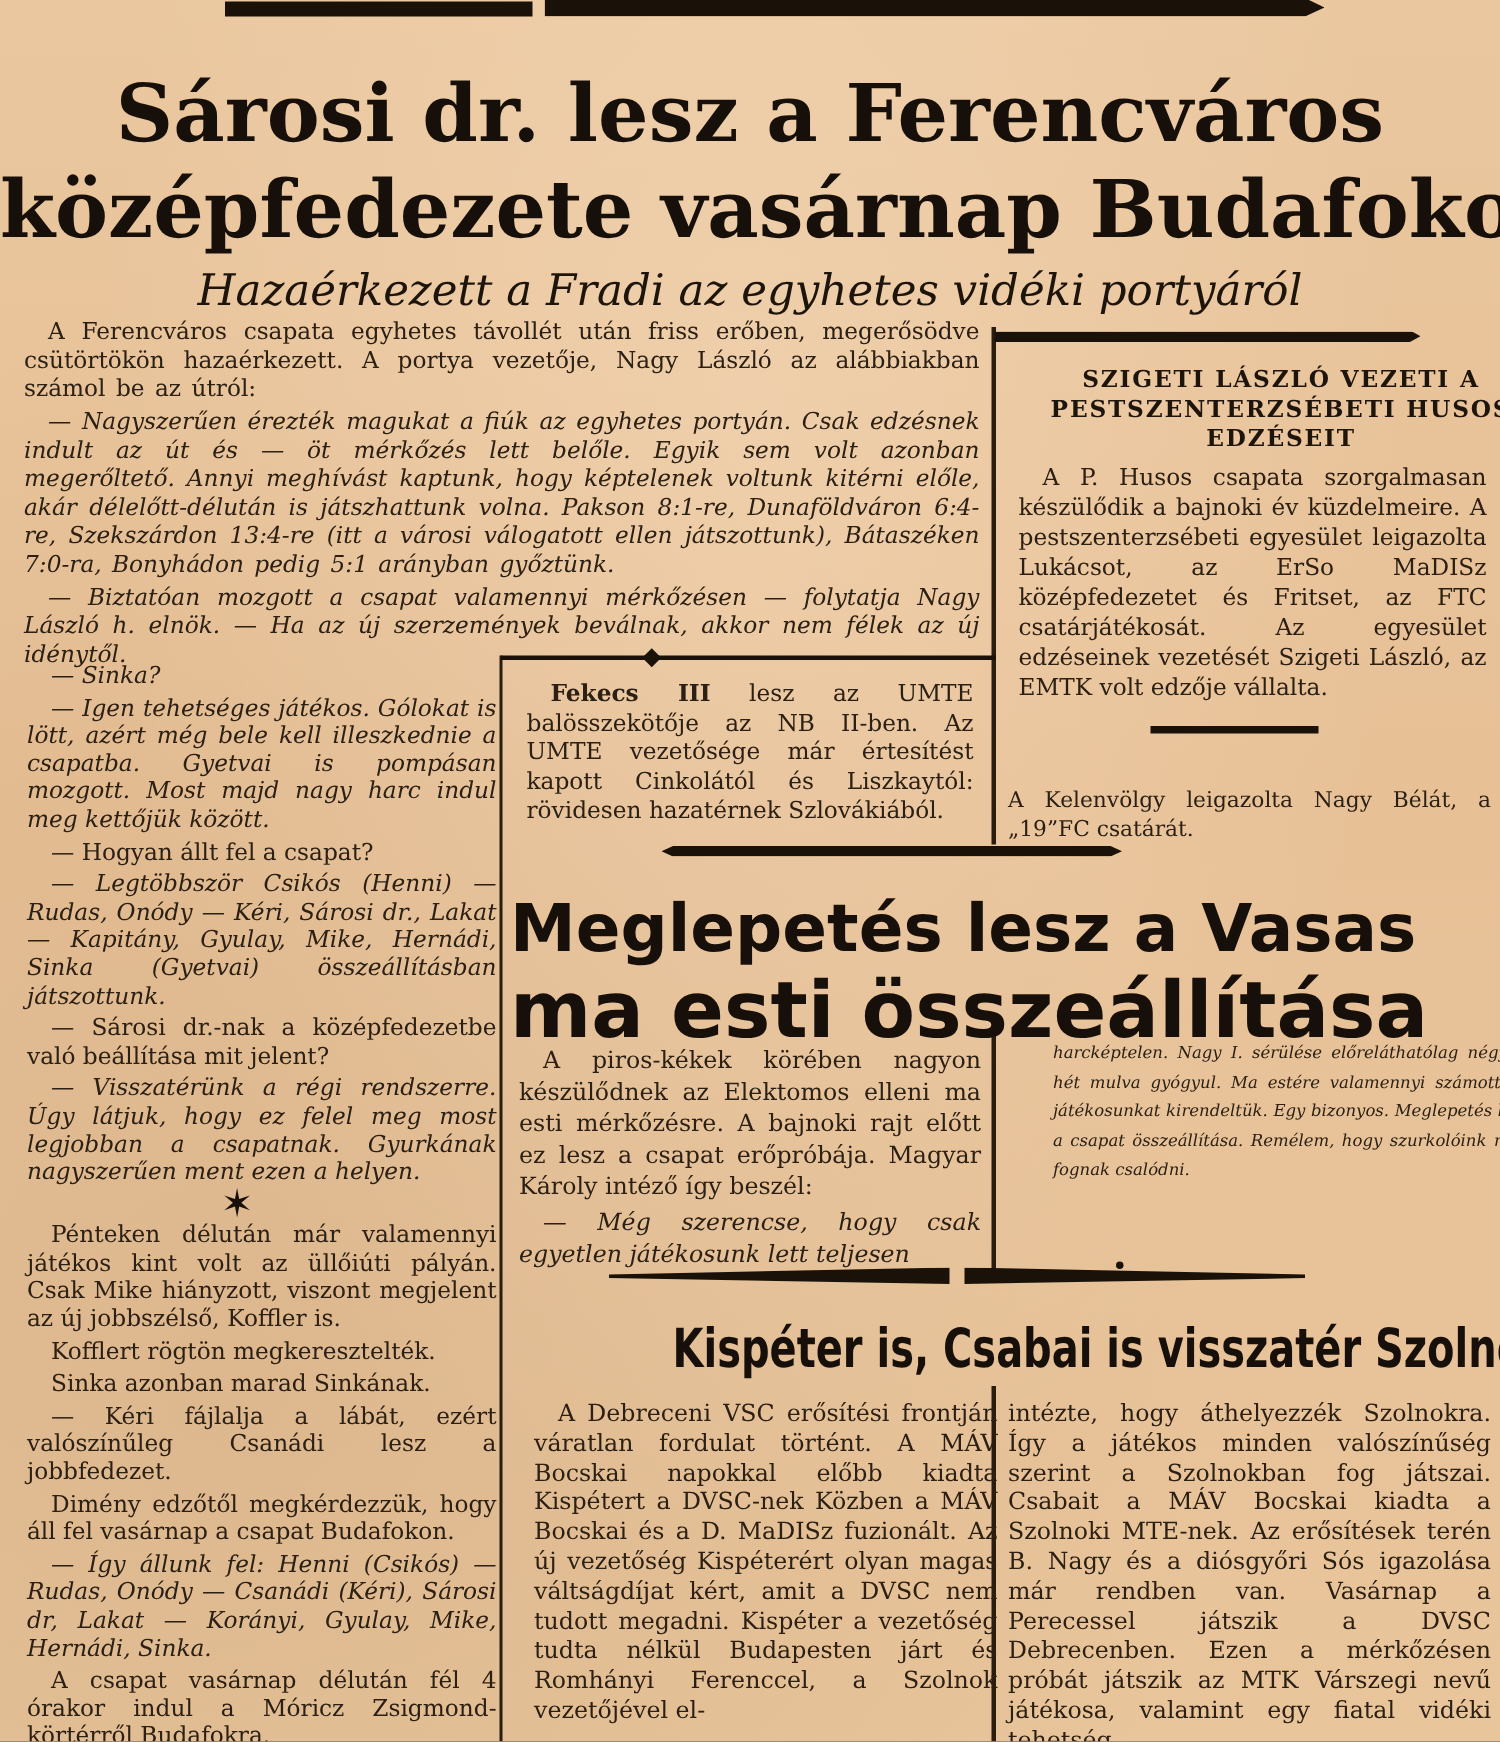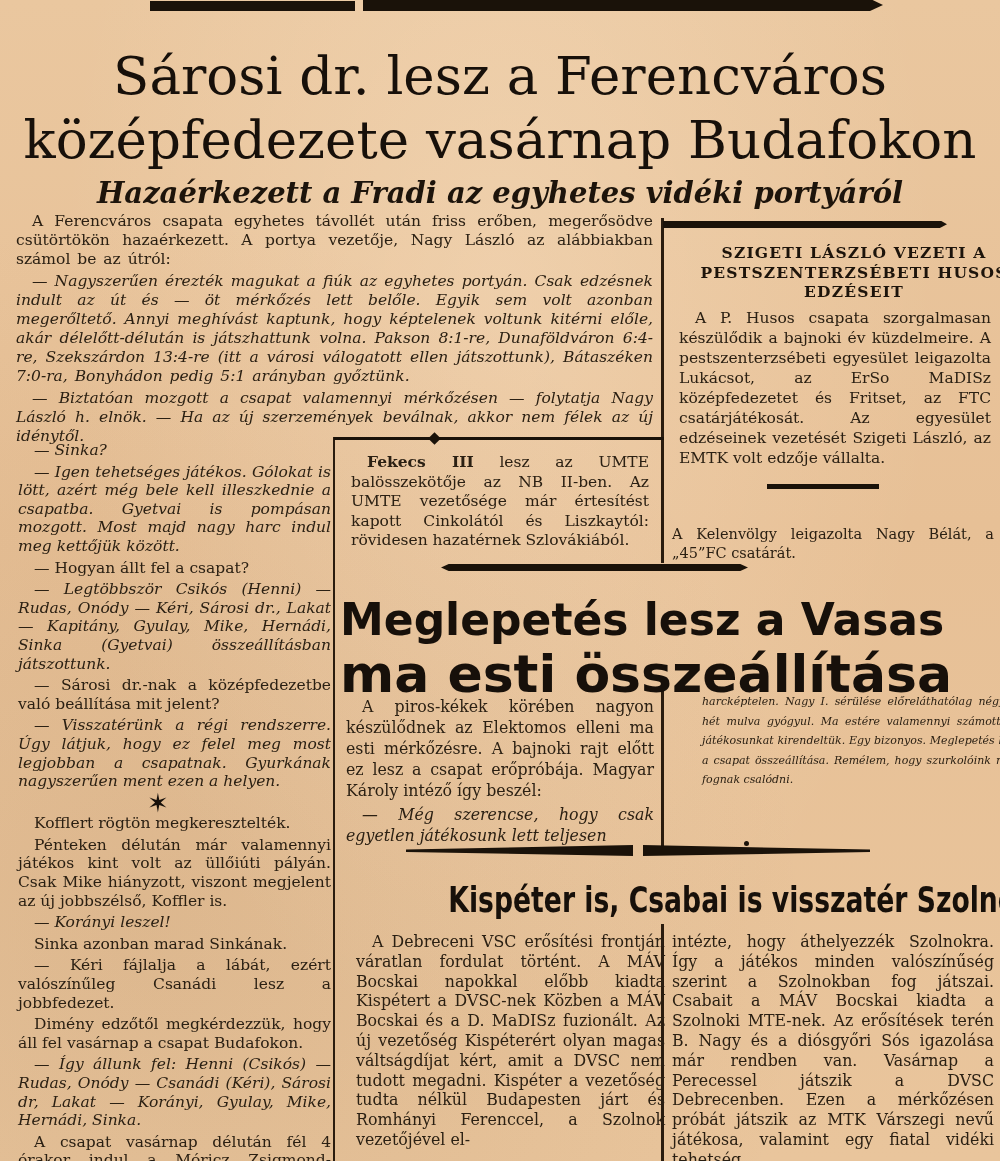--- a/index.html
+++ b/index.html
@@ -10,26 +10,26 @@
       radial-gradient(ellipse at 15% 80%, rgba(120,80,40,0.10), rgba(120,80,40,0) 55%),
       linear-gradient(180deg,#eac79f 0%,#e7c096 45%,#e9c59c 100%);
     font-family:"DejaVu Serif", serif;
     color:#2b2013;
   }
   .abs{position:absolute;}
   .bar{position:absolute;background:#1a1209;}
   .rule{position:absolute;width:3px;background:#2a1c0e;}
   .headline{
     position:absolute;left:0;width:1000px;text-align:center;
-    font-family:"DejaVu Serif", serif;font-weight:normal;color:#17100a;
+    font-family:"DejaVu Serif", serif;font-weight:bold;color:#17100a;
     font-size:53px;line-height:60px;letter-spacing:0px;white-space:nowrap;
   }
   .subtitle{
     position:absolute;left:0;width:1000px;text-align:center;
-    font-weight:bold;font-style:italic;font-size:29px;color:#1d140b;white-space:nowrap;
+    font-weight:normal;font-style:italic;font-size:29px;color:#1d140b;white-space:nowrap;
   }
   .col{position:absolute;text-align:justify;}
   .col p{margin:0 0 3px 0;text-indent:16px;}
   .ital{font-style:italic;}
   .lead{left:16px;top:212px;width:637px;font-size:15.5px;line-height:19px;word-spacing:2px;}
   .narrow{left:18px;top:441px;width:313px;font-size:15.5px;line-height:18.6px;}
   .sidebar-body{left:679px;top:308px;width:312px;font-size:15.5px;line-height:20px;}
   .sidebar-title{
     position:absolute;left:670px;top:243px;width:322px;text-align:center;
     font-weight:bold;font-size:15.5px;line-height:19.5px;letter-spacing:1.2px;color:#1d140b;margin-left:23px;
@@ -69,23 +69,22 @@
   </div>
 
   <div class="col narrow">
     <p class="ital">— Sinka?</p>
     <p class="ital">— Igen tehetséges játékos. Gólokat is lött, azért még bele kell illeszkednie a csapatba. Gyetvai is pompásan mozgott. Most majd nagy harc indul meg kettőjük között.</p>
     <p>— Hogyan állt fel a csapat?</p>
     <p class="ital">— Legtöbbször Csikós (Henni) — Rudas, Onódy — Kéri, Sárosi dr., Lakat — Kapitány, Gyulay, Mike, Hernádi, Sinka (Gyetvai) összeállításban játszottunk.</p>
     <p>— Sárosi dr.-nak a középfedezetbe való beállítása mit jelent?</p>
     <p class="ital">— Visszatérünk a régi rendszerre. Úgy látjuk, hogy ez felel meg most legjobban a csapatnak. Gyurkának nagyszerűen ment ezen a helyen.</p>
     <div class="star" style="margin:2px 0 2px 110px;">✶</div>
+    <p>Pénteken délután már valamennyi játékos kint volt az üllőiúti pályán. Csak Mike hiányzott, viszont megjelent az új jobbszélső, Koffler is.</p>
     <p>Kofflert rögtön megkeresztelték.</p>
-    <p>Pénteken délután már valamennyi játékos kint volt az üllőiúti pályán. Csak Mike hiányzott, viszont megjelent az új jobbszélső, Koffler is.</p>
-    <p class="ital">— Korányi leszel!</p>
     <p>Sinka azonban marad Sinkának.</p>
     <p>— Kéri fájlalja a lábát, ezért valószínűleg Csanádi lesz a jobbfedezet.</p>
     <p>Dimény edzőtől megkérdezzük, hogy áll fel vasárnap a csapat Budafokon.</p>
     <p class="ital">— Így állunk fel: Henni (Csikós) — Rudas, Onódy — Csanádi (Kéri), Sárosi dr, Lakat — Korányi, Gyulay, Mike, Hernádi, Sinka.</p>
     <p>A csapat vasárnap délután fél 4 órakor indul a Móricz Zsigmond-körtérről Budafokra.</p>
   </div>
 
   <div class="rule" style="left:333px;top:437px;height:724px;width:2px;"></div>
   <div class="rule" style="left:661px;top:218px;height:345px;"></div>
   <div class="rule" style="left:661px;top:688px;height:164px;"></div>
@@ -94,21 +93,21 @@
   <div class="bar taper-r" style="left:663px;top:221px;width:284px;height:7px;"></div>
   <div class="sidebar-title">
     <div>SZIGETI LÁSZLÓ VEZETI A</div>
     <div>PESTSZENTERZSÉBETI HUSOS</div>
     <div>EDZÉSEIT</div>
   </div>
   <div class="col sidebar-body">
     <p>A P. Husos csapata szorgalmasan készülődik a bajnoki év küzdelmeire. A pestszenterzsébeti egyesület leigazolta Lukácsot, az ErSo MaDISz középfedezetet és Fritset, az FTC csatárjátékosát. Az egyesület edzéseinek vezetését Szigeti László, az EMTK volt edzője vállalta.</p>
   </div>
   <div class="bar" style="left:767px;top:484px;width:112px;height:5px;"></div>
-  <div class="sidebar-note" style="top:525px;">A Kelenvölgy leigazolta Nagy Bélát, a „45”FC csatárát.</div>
+  <div class="sidebar-note" style="top:525px;">A Kelenvölgy leigazolta Nagy Bélát, a „19”FC csatárát.</div>
 
   <div class="bar" style="left:334px;top:437px;width:330px;height:3px;"></div>
   <div class="diamond" style="left:430px;top:434px;"></div>
   <div class="col fekecs">
     <p><span style="font-weight:bold;">Fekecs III</span><span> lesz az UMTE balösszekötője az NB II-ben. Az UMTE vezetősége már értesítést kapott Cinkolától és Liszkaytól: rövidesen hazatérnek Szlovákiából.</span></p>
   </div>
 
   <div class="bar taper-both" style="left:441px;top:564px;width:307px;height:7px;"></div>
 
   <div class="sans-head" style="left:340px;top:594px;width:660px;font-size:44px;line-height:52px;">Meglepetés lesz a Vasas</div>

